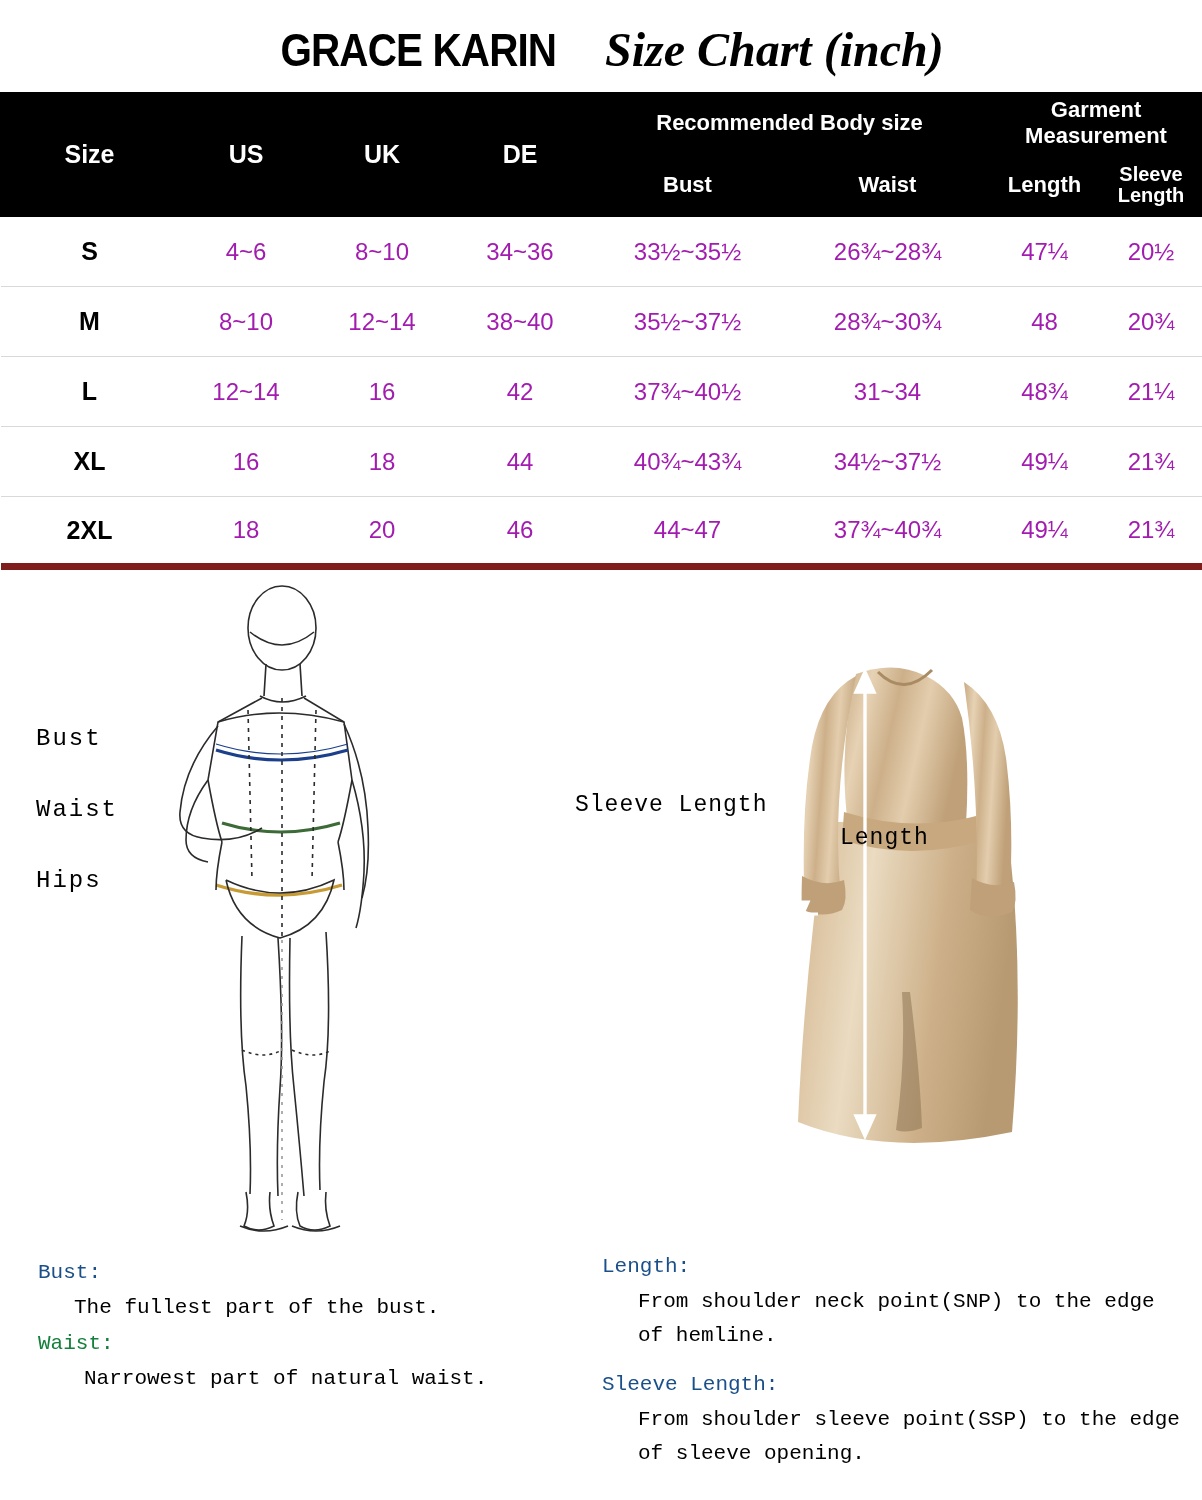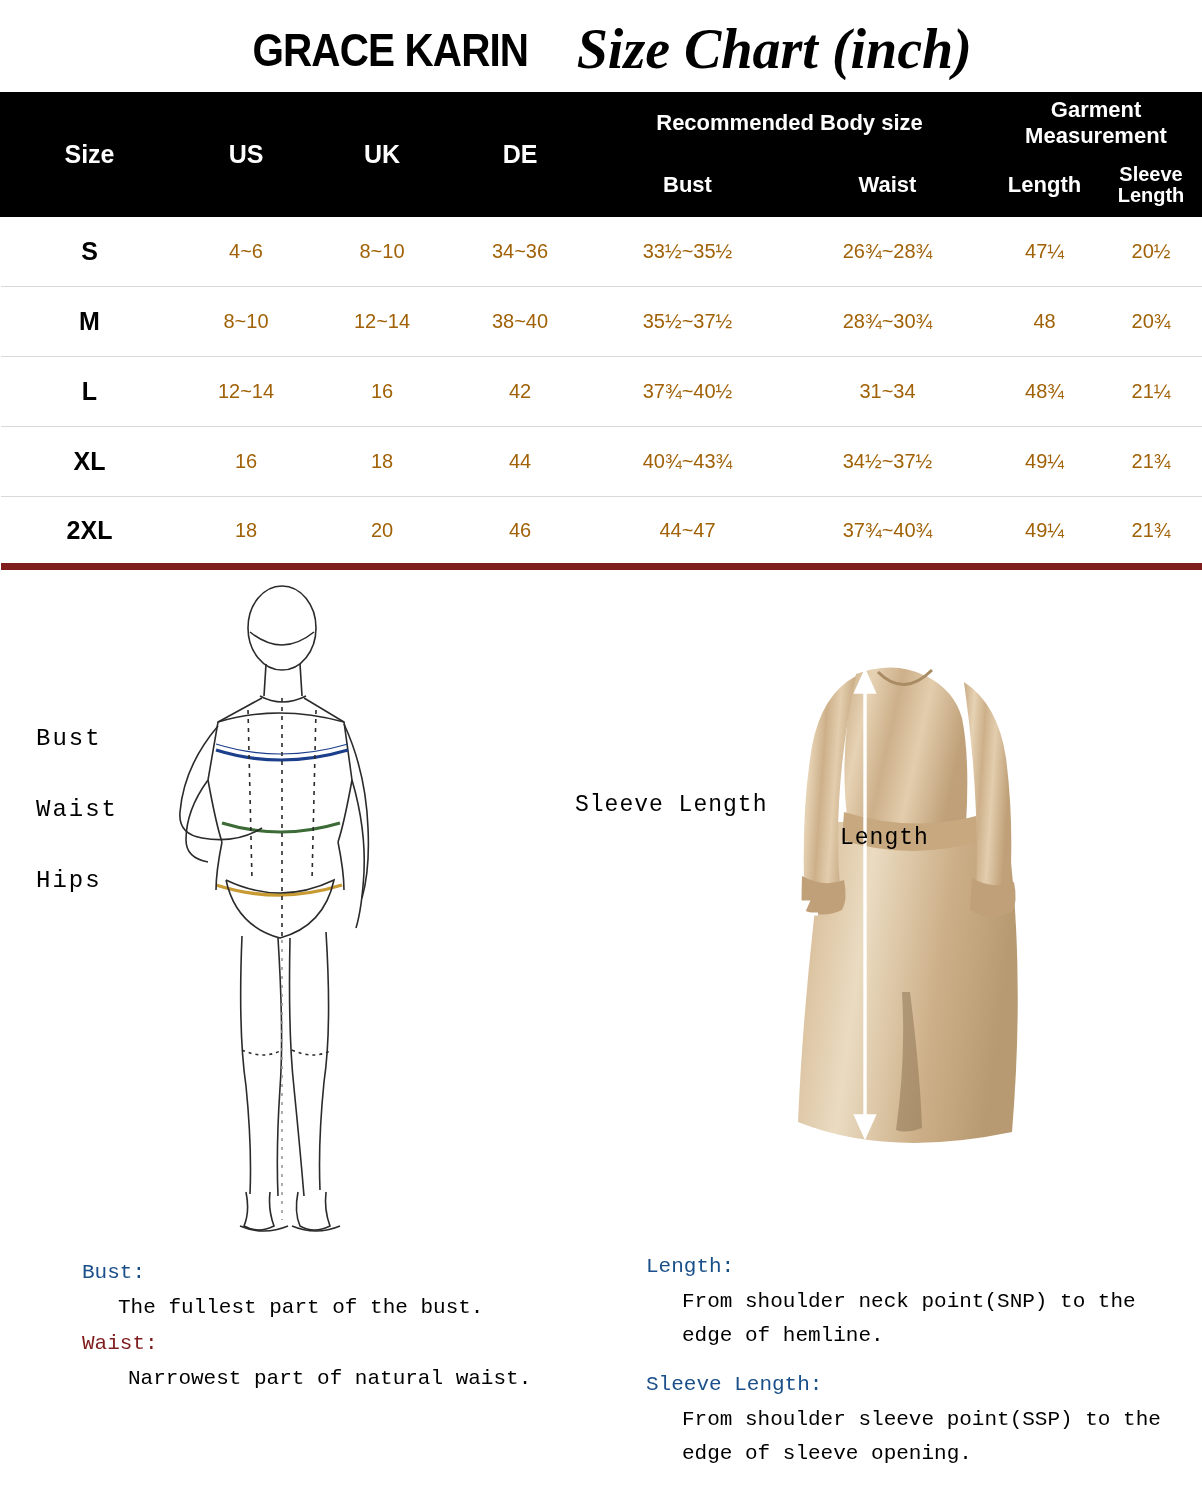--- a/index.html
+++ b/index.html
@@ -28,21 +28,21 @@
     font-weight: bold;
     font-size: 47px;
     letter-spacing: -1px;
     transform: scaleX(0.86);
     transform-origin: center;
   }
   .chart-title {
     font-family: "Liberation Serif", serif;
     font-weight: bold;
     font-style: italic;
-    font-size: 56px;
+    font-size: 48px;
   }
 
   
   table.size-table {
     border-collapse: collapse;
     width: 1202px;
     table-layout: fixed;
   }
   table.size-table th, table.size-table td {
     text-align: center;
@@ -54,23 +54,23 @@
     font-weight: bold;
     border: 1px solid #000;
   }
   .th-main { font-size: 25px; height: 124px; }
   .th-group { font-size: 22px; height: 54px; }
   .th-sub { font-size: 22px; height: 58px; }
   .th-sleeve { font-size: 20px; line-height: 1.05; }
 
   tbody td {
     height: 70px;
-    font-size: 20px;
+    font-size: 24px;
     border-bottom: 1px solid #d9d9d9;
-    color: #a16207;
+    color: #a21caf;
   }
   tbody td.size-cell {
     color: #000;
     font-weight: bold;
     font-size: 25px;
   }
   tbody tr:last-child td { border-bottom: 7px solid #7f1d1d; }
 
   
   .illus {
@@ -113,25 +113,25 @@
     position: relative;
     width: 1202px;
     height: 250px;
     font-family: "Liberation Mono", monospace;
     font-size: 21px;
     line-height: 1.65;
   }
   .notes-left { position: absolute; left: 38px; top: 6px; width: 540px; }
   .notes-right { position: absolute; left: 602px; top: 0px; width: 580px; }
   .note-term { color: #1a4f8a; }
-  .note-term.waist { color: #7f1d1d; }
+  .note-term.waist { color: #15803d; }
   .note-term.hips { color: #1a4f8a; }
   .note-body { display: block; padding-left: 36px; color: #000; }
   .note-body.ind2 { padding-left: 46px; }
-  .note-blk { margin-bottom: 2px; margin-left: 44px; }
+  .note-blk { margin-bottom: 2px; }
 </style>
 </head>
 <body>
 
 <div class="header">
   <div class="brand">GRACE KARIN</div>
   <div class="chart-title">Size Chart (inch)</div>
 </div>
 
 <table class="size-table">

